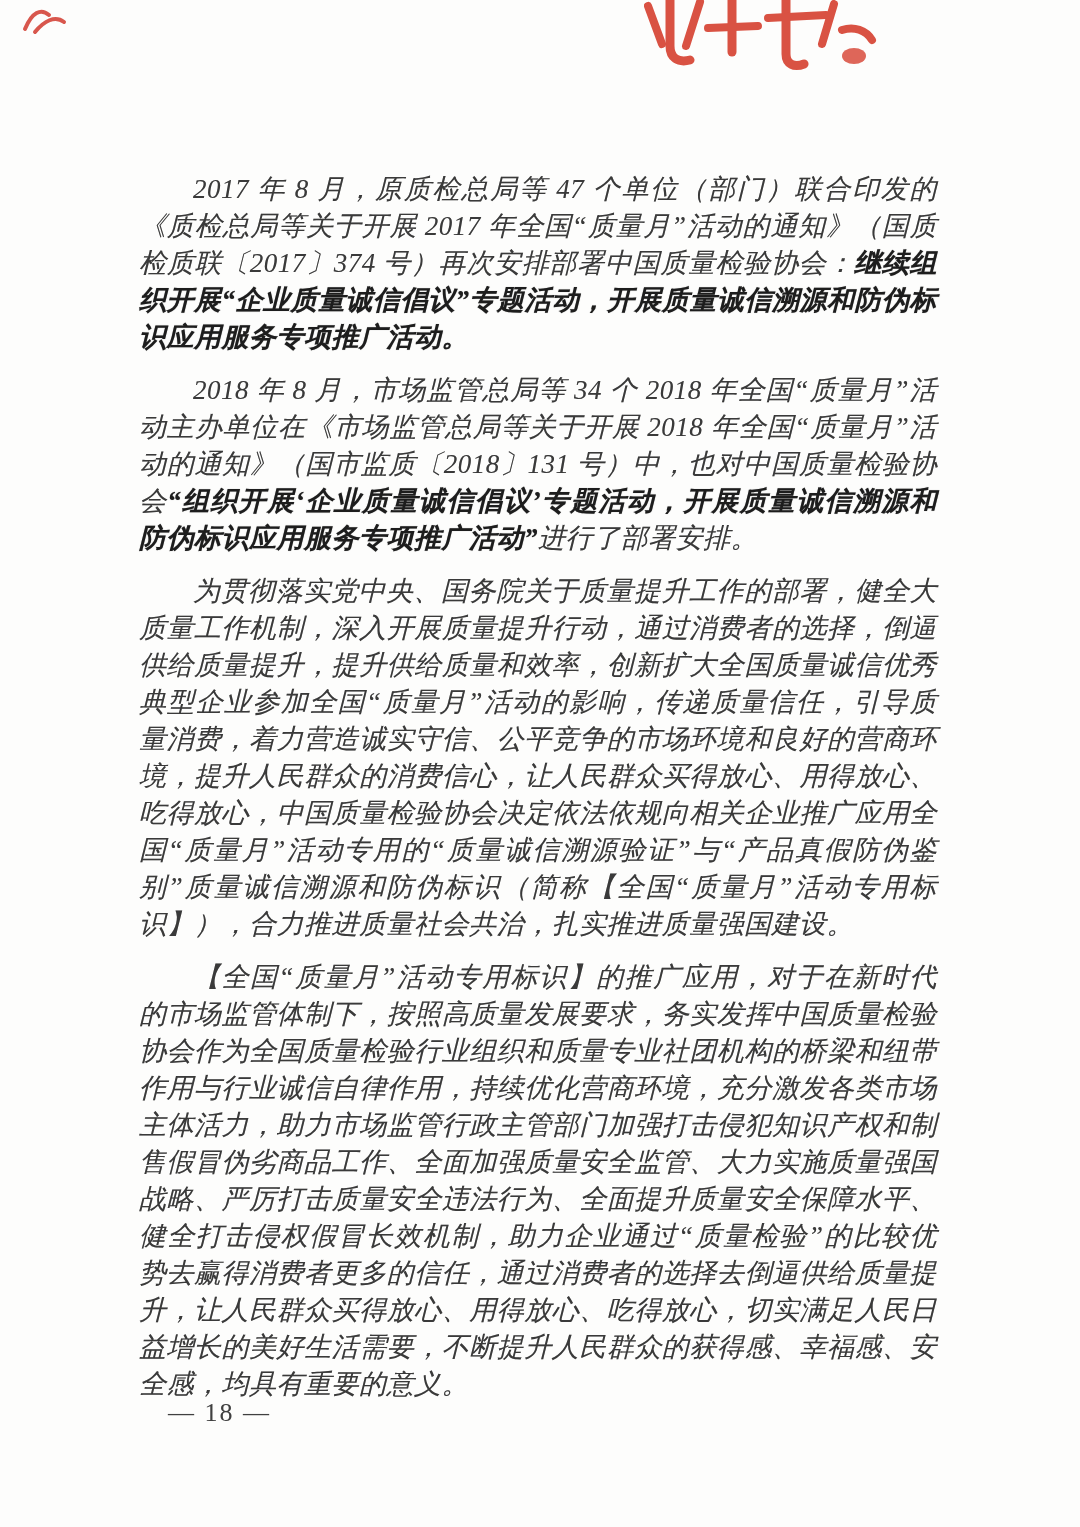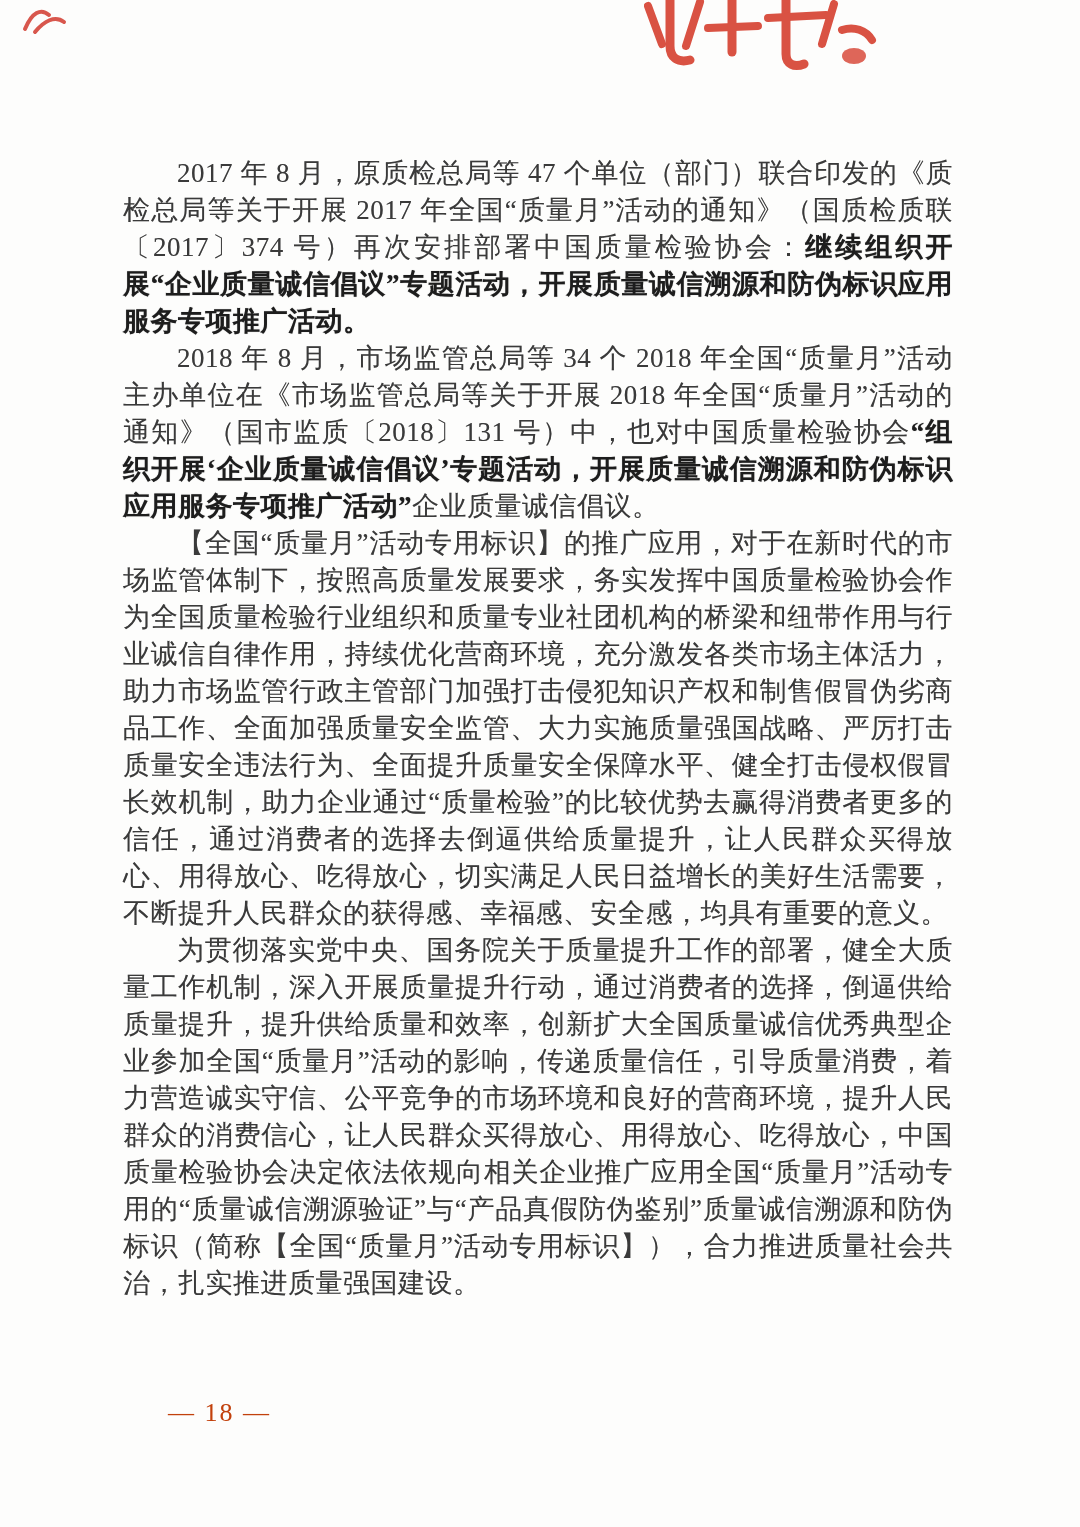--- a/index.html
+++ b/index.html
@@ -20,23 +20,24 @@
     position: absolute;
     left: 123px;
     top: 155px;
     width: 830px;
     font-size: 27px;
     line-height: 37px;
     letter-spacing: 0.5px;
     text-align: justify;
   }
   .para {
-    margin: 0;
+    margin: 16px;
     padding: 0;
     text-indent: 2em;
+    font-style: italic;
   }
   .t {
     color: #3a3a3a;
     text-shadow: 0 0 0.6px rgba(60,60,60,0.35);
   }
   .b {
     font-weight: 700;
     color: #1d1d1d;
     text-shadow: 0 0 0.8px rgba(0,0,0,0.45);
   }
@@ -44,21 +45,21 @@
     font-size: 14px;
     line-height: 0;
     vertical-align: super;
   }
   .footer {
     position: absolute;
     left: 168px;
     top: 1398px;
     font-size: 26px;
     letter-spacing: 2px;
-    color: #c2410c;
+    color: #404040;
     font-family: "Liberation Serif", "DejaVu Serif", serif;
   }
   .mark {
     position: absolute;
     pointer-events: none;
   }
   .mark-tl { left: 20px; top: 2px; }
   .mark-tr { left: 636px; top: 0px; }
 </style>
 </head>
@@ -85,24 +86,24 @@
       <path d="M198,4 L186,44" stroke-width="8"></path>
       <path d="M206,30 C218,26 230,30 236,40" stroke-width="8"></path>
     </g>
     <ellipse cx="218" cy="56" rx="12" ry="8" fill="#d6402f" opacity="0.8"></ellipse>
   </svg>
 
   <div class="content">
 
     <p class="para"><span class="t">2017 年 8 月，原质检总局等 47 个单位（部门）联合印发的《质检总局等关于开展 2017 年全国“质量月”活动的通知》（国质检质联〔2017〕374 号）再次安排部署中国质量检验协会：</span><span class="t b">继续组织开展“企业质量诚信倡议”专题活动，开展质量诚信溯源和防伪标识应用服务专项推广活动。</span></p>
 
-    <p class="para"><span class="t">2018 年 8 月，市场监管总局等 34 个 2018 年全国“质量月”活动主办单位在《市场监管总局等关于开展 2018 年全国“质量月”活动的通知》（国市监质〔2018〕131 号）中，也对中国质量检验协会</span><span class="t b">“组织开展‘企业质量诚信倡议’专题活动，开展质量诚信溯源和防伪标识应用服务专项推广活动”</span><span class="t">企业质量诚信倡议。</span></p>
+    <p class="para"><span class="t">2018 年 8 月，市场监管总局等 34 个 2018 年全国“质量月”活动主办单位在《市场监管总局等关于开展 2018 年全国“质量月”活动的通知》（国市监质〔2018〕131 号）中，也对中国质量检验协会</span><span class="t b">“组织开展‘企业质量诚信倡议’专题活动，开展质量诚信溯源和防伪标识应用服务专项推广活动”</span><span class="t">进行了部署安排。</span></p>
+
+    <p class="para"><span class="t">为贯彻落实党中央、国务院关于质量提升工作的部署，健全大质量工作机制，深入开展质量提升行动，通过消费者的选择，倒逼供给质量提升，提升供给质量和效率，创新扩大全国质量诚信优秀典型企业参加全国“质量月”活动的影响，传递质量信任，引导质量消费，着力营造诚实守信、公平竞争的市场环境和良好的营商环境，提升人民群众的消费信心，让人民群众买得放心、用得放心、吃得放心，中国质量检验协会决定依法依规向相关企业推广应用全国“质量月”活动专用的“质量诚信溯源验证”与“产品真假防伪鉴别”质量诚信溯源和防伪标识（简称【全国“质量月”活动专用标识】），合力推进质量社会共治，扎实推进质量强国建设。</span></p>
 
     <p class="para"><span class="t">【全国“质量月”活动专用标识】的推广应用，对于在新时代的市场监管体制下，按照高质量发展要求，务实发挥中国质量检验协会作为全国质量检验行业组织和质量专业社团机构的桥梁和纽带作用与行业诚信自律作用，持续优化营商环境，充分激发各类市场主体活力，助力市场监管行政主管部门加强打击侵犯知识产权和制售假冒伪劣商品工作、全面加强质量安全监管、大力实施质量强国战略、严厉打击质量安全违法行为、全面提升质量安全保障水平、健全打击侵权假冒长效机制，助力企业通过“质量检验”的比较优势去赢得消费者更多的信任，通过消费者的选择去倒逼供给质量提升，让人民群众买得放心、用得放心、吃得放心，切实满足人民日益增长的美好生活需要，不断提升人民群众的获得感、幸福感、安全感，均具有重要的意义。</span></p>
-
-    <p class="para"><span class="t">为贯彻落实党中央、国务院关于质量提升工作的部署，健全大质量工作机制，深入开展质量提升行动，通过消费者的选择，倒逼供给质量提升，提升供给质量和效率，创新扩大全国质量诚信优秀典型企业参加全国“质量月”活动的影响，传递质量信任，引导质量消费，着力营造诚实守信、公平竞争的市场环境和良好的营商环境，提升人民群众的消费信心，让人民群众买得放心、用得放心、吃得放心，中国质量检验协会决定依法依规向相关企业推广应用全国“质量月”活动专用的“质量诚信溯源验证”与“产品真假防伪鉴别”质量诚信溯源和防伪标识（简称【全国“质量月”活动专用标识】），合力推进质量社会共治，扎实推进质量强国建设。</span></p>
 
 
   </div>
 
   <div class="footer">— 18 —</div>
 
 </div>
 
 </body></html>

